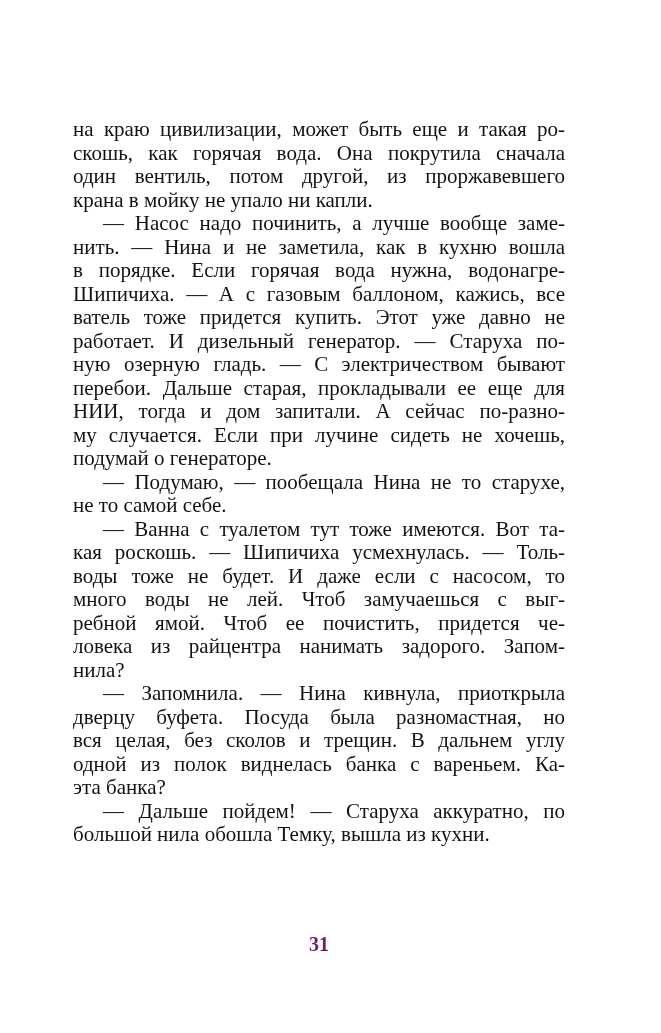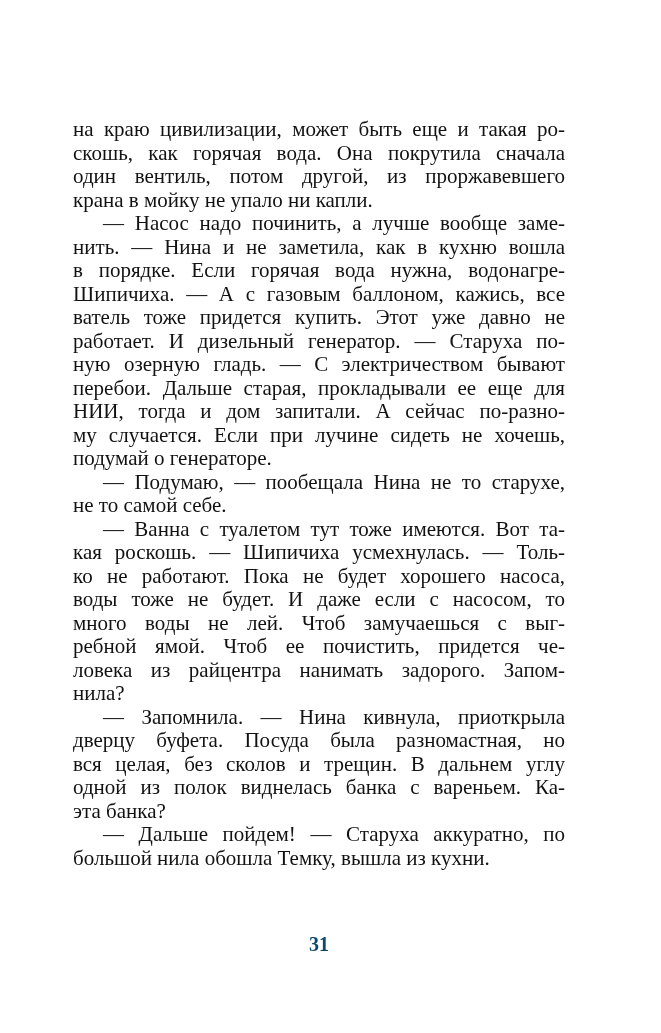--- a/index.html
+++ b/index.html
@@ -39,21 +39,21 @@
     text-indent: 30px;
   }
   .page-number {
     position: absolute;
     left: 73px;
     top: 921px;
     width: 492px;
     text-align: center;
     font-size: 20px;
     font-weight: 700;
-    color: #0c4a6e;
+    color: #701a75;
   }
 </style>
 </head>
 <body>
 
 <div class="book-page">
   <div class="text-column">
     <div class="line">на краю цивилизации, может быть еще и такая ро-</div>
     <div class="line">скошь, как горячая вода. Она покрутила сначала</div>
     <div class="line">один вентиль, потом другой, из проржавевшего</div>
@@ -66,21 +66,20 @@
     <div class="line">работает. И дизельный генератор. — Старуха по-</div>
     <div class="line">ную озерную гладь. — С электричеством бывают</div>
     <div class="line">перебои. Дальше старая, прокладывали ее еще для</div>
     <div class="line">НИИ, тогда и дом запитали. А сейчас по-разно-</div>
     <div class="line">му случается. Если при лучине сидеть не хочешь,</div>
     <div class="line pend">подумай о генераторе.</div>
     <div class="line pstart">— Подумаю, — пообещала Нина не то старухе,</div>
     <div class="line pend">не то самой себе.</div>
     <div class="line pstart">— Ванна с туалетом тут тоже имеются. Вот та-</div>
     <div class="line">кая роскошь. — Шипичиха усмехнулась. — Толь-</div>
-    <div class="line">ко не работают. Пока не будет хорошего насоса,</div>
     <div class="line">воды тоже не будет. И даже если с насосом, то</div>
     <div class="line">много воды не лей. Чтоб замучаешься с выг-</div>
     <div class="line">ребной ямой. Чтоб ее почистить, придется че-</div>
     <div class="line">ловека из райцентра нанимать задорого. Запом-</div>
     <div class="line pend">нила?</div>
     <div class="line pstart">— Запомнила. — Нина кивнула, приоткрыла</div>
     <div class="line">дверцу буфета. Посуда была разномастная, но</div>
     <div class="line">вся целая, без сколов и трещин. В дальнем углу</div>
     <div class="line">одной из полок виднелась банка с вареньем. Ка-</div>
     <div class="line pend">эта банка?</div>

